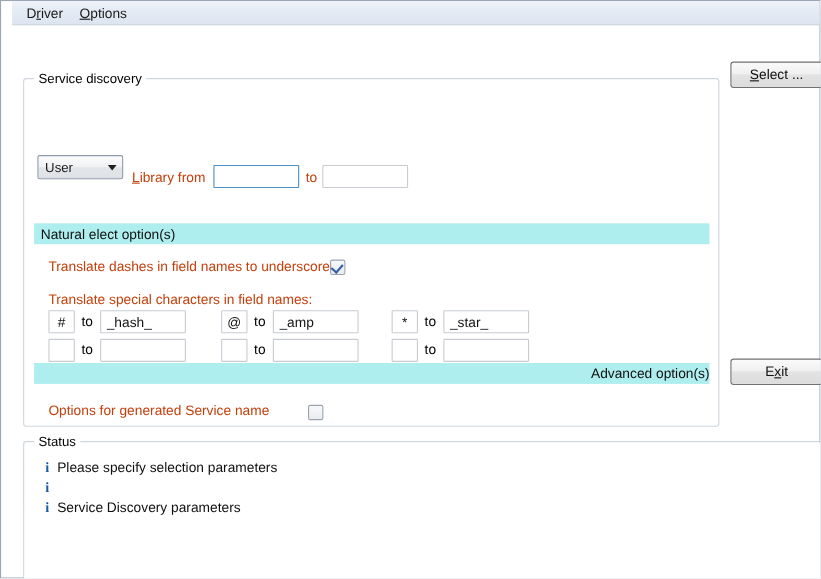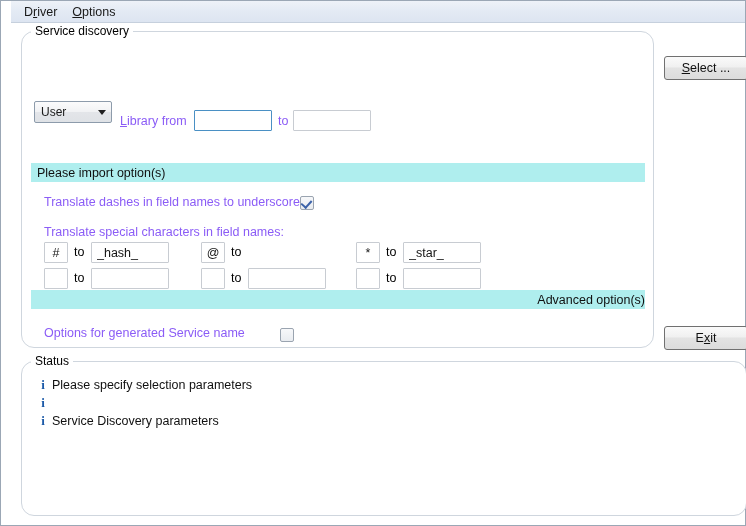--- a/index.html
+++ b/index.html
@@ -52,22 +52,23 @@
   #content {
     position: relative;
     height: 502px;
   }
 
   
   .groupbox {
     position: absolute;
     box-sizing: border-box;
     border: 1px solid #cfd6de;
-    border-radius: 13px;
-    background: #ffffff;
+    border-radius: 3px;
+    background: #ffffff;
+    margin-top: 40px;
   }
   .groupbox-label {
     position: absolute;
     top: -8px;
     left: 9px;
     background: #ffffff;
     padding: 0 4px;
     font-size: 12px;
     color: #000;
     white-space: nowrap;
@@ -138,21 +139,21 @@
     width: 0; height: 0;
     border-left: 4px solid transparent;
     border-right: 4px solid transparent;
     border-top: 5px solid #202020;
   }
 
   
   .plain-label {
     position: absolute;
     font-size: 12.5px;
-    color: #8b5cf6;
+    color: #c2410c;
     white-space: nowrap;
   }
   .plain-label u { text-decoration: underline; }
 
   #label-library-from { left: 98px; top: 82px; }
   #label-to-main { left: 256px; top: 82px; }
   #label-translate-dashes { left: 22px; top: 163px; }
   #label-translate-special { left: 22px; top: 193px; }
   #label-advanced-service { left: 22px; top: 294px; }
 
@@ -301,34 +302,35 @@
 
       <span class="plain-label" id="label-library-from"><u>L</u><span>ibrary from</span></span>
 
       <input class="textfield focused" id="field-library-from" type="text" value="" style="">
 
       <span class="plain-label" id="label-to-main">to</span>
 
       <input class="textfield" id="field-library-to" type="text" value="" style="">
 
       <div class="section-bar" id="bar-natural">
-        <span>Please import option(s)</span>
+        <span>Natural elect option(s)</span>
       </div>
 
       <span class="plain-label" id="label-translate-dashes">Translate dashes in field names to underscores</span>
       <div class="checkbox checked" id="cb-translate-dashes"></div>
 
       <span class="plain-label" id="label-translate-special">Translate special characters in field names:</span>
 
       <input class="textfield small sc-key" style="left: 22px; top: 210px;" type="text" value="#">
       <span class="sc-to" style="left:52px; top:213px;">to</span>
       <input class="textfield sc-val" style="left: 69px; top: 210px;" type="text" value="_hash_">
 
       <input class="textfield small sc-key" style="left: 179px; top: 210px;" type="text" value="@">
       <span class="sc-to" style="left:209px; top:213px;">to</span>
+      <input class="textfield sc-val" style="left: 226px; top: 210px;" type="text" value="_amp">
 
       <input class="textfield small sc-key" style="left: 334px; top: 210px;" type="text" value="*">
       <span class="sc-to" style="left:364px; top:213px;">to</span>
       <input class="textfield sc-val" style="left: 381px; top: 210px;" type="text" value="_star_">
 
       <input class="textfield small sc-key" style="left: 22px; top: 236px;" type="text" value="">
       <span class="sc-to" style="left:52px; top:239px;">to</span>
       <input class="textfield sc-val" style="left: 69px; top: 236px;" type="text" value="">
 
       <input class="textfield small sc-key" style="left: 179px; top: 236px;" type="text" value="">

